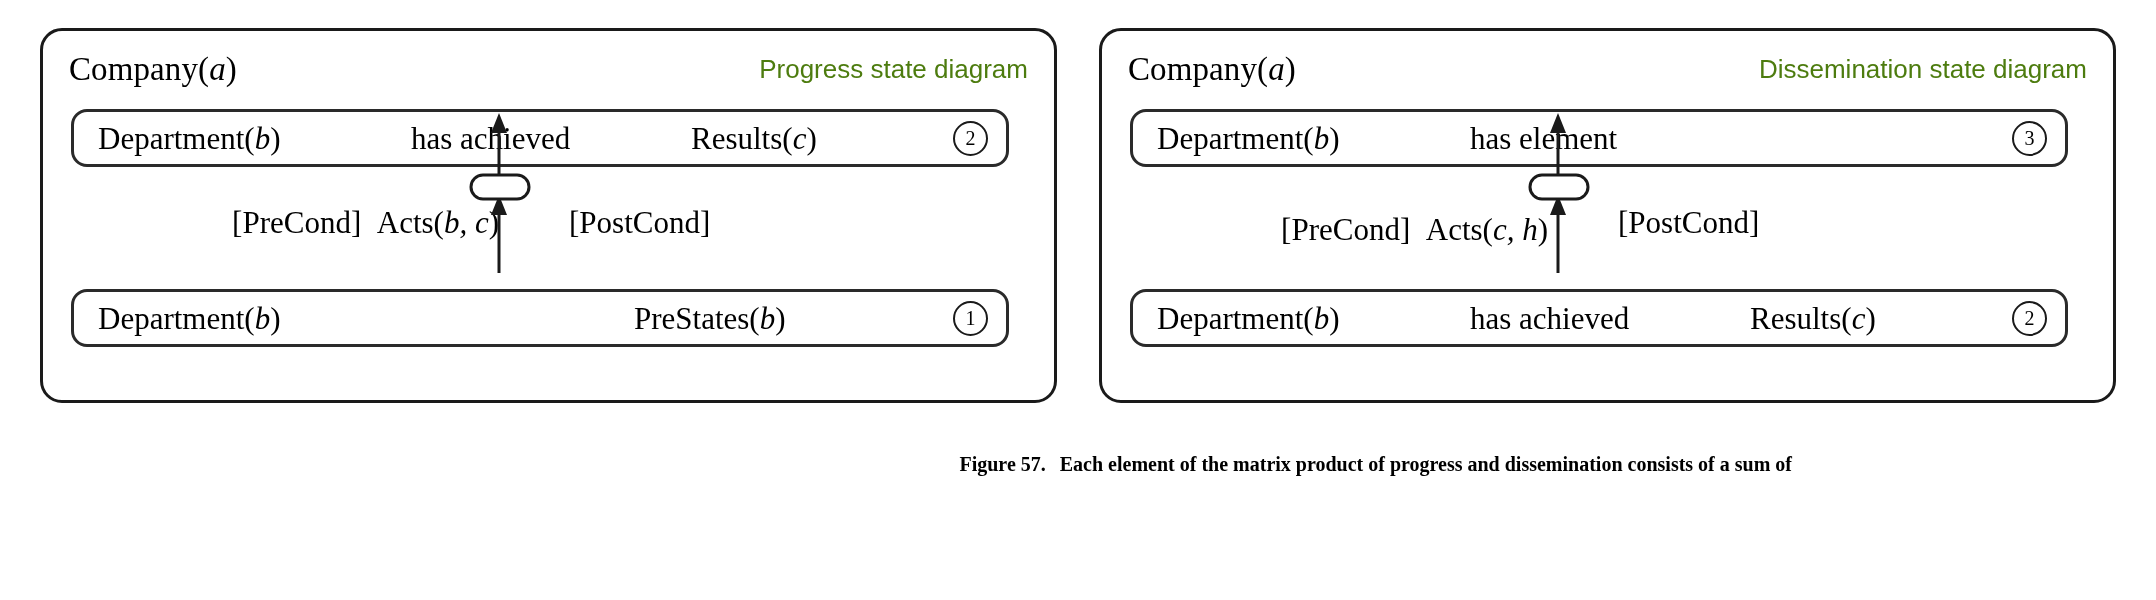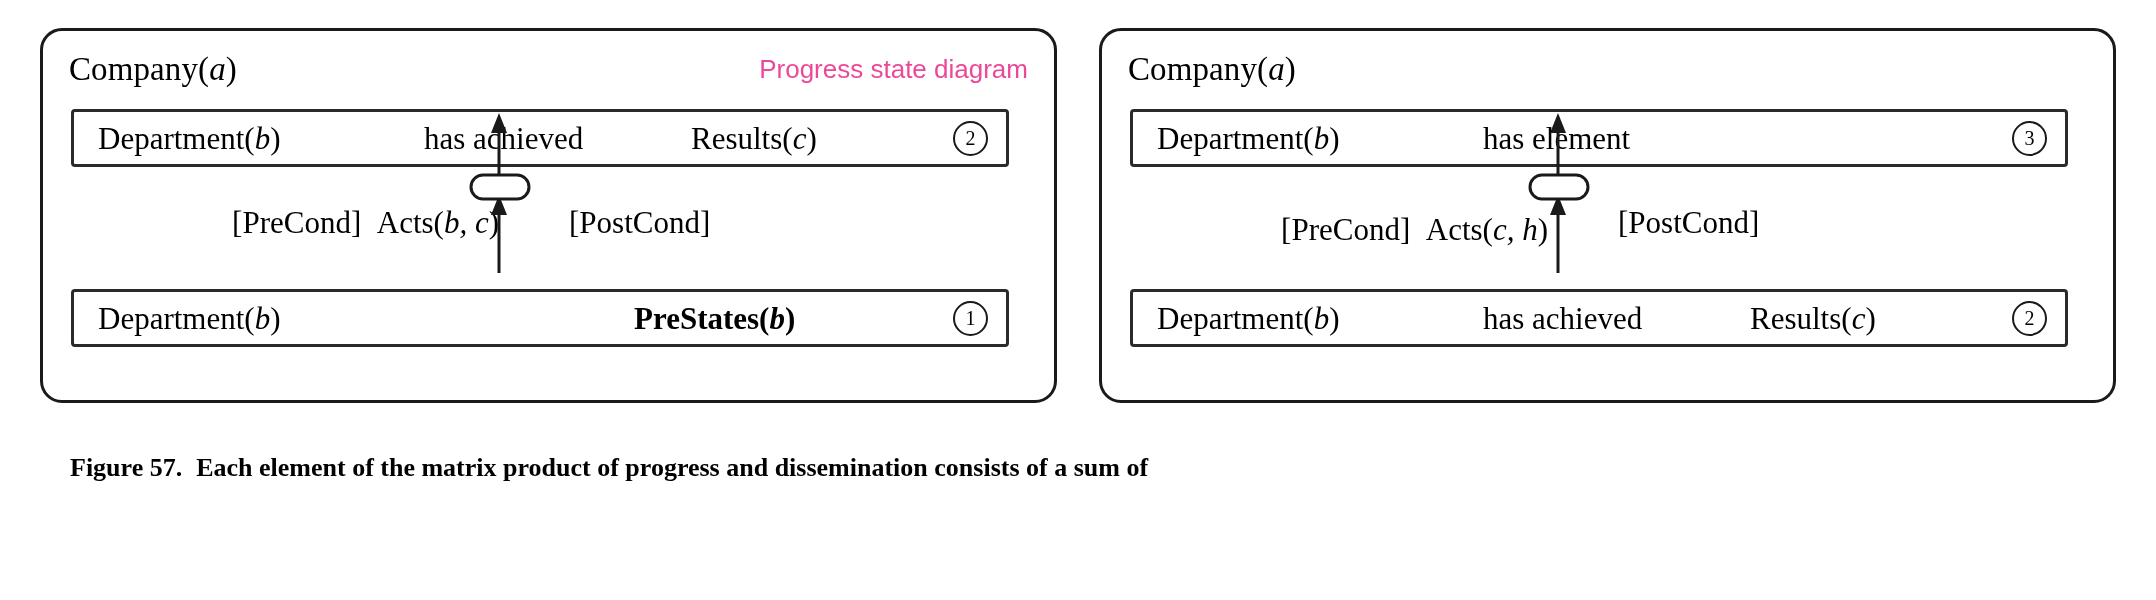--- a/index.html
+++ b/index.html
@@ -45,57 +45,57 @@
     font-family:"Liberation Serif", serif;
     font-size:33px;
     line-height:1;
     white-space:nowrap;
     letter-spacing:0.1px;
   }
   .panel-owner .var{font-style:italic;}
   .panel-title{
     font-family:"Liberation Sans", sans-serif;
     font-size:26px;
-    color:#ec4899;
+    color:#4d7c0f;
     white-space:nowrap;
     line-height:1;
   }
   .state-box{
     position:absolute;
     left:28px;
     width:938px;
     height:58px;
     box-sizing:border-box;
     border:3px solid #2a2a2a;
-    border-radius:4px;
+    border-radius:16px;
     background:#ffffff;
     display:flex;
     align-items:center;
   }
   .state-box.top{top:78px;}
   .state-box.bottom{top:258px;}
   .cell{
     font-size:31px;
     line-height:1;
     white-space:nowrap;
   }
   .cell .var{font-style:italic;}
   .cell-subject{
     position:absolute;
     left:24px;
   }
   .cell-verb{
     position:absolute;
-    left:350px;
+    left:337px;
   }
   .cell-object{
     position:absolute;
     left:617px;
   }
-  .cell-object.wide{left:560px;font-weight:bold;}
+  .cell-object.wide{left:560px;}
   .badge{
     position:absolute;
     right:18px;
     width:31px;height:31px;
     border:2px solid #1a1a1a;
     border-radius:50%;
     display:flex;
     align-items:center;
     justify-content:center;
     font-family:"Liberation Serif", serif;
@@ -126,24 +126,24 @@
     left:398px;
     top:-72px;
     width:120px;
     height:168px;
   }
   .trans-arrows svg{display:block;}
   .caption{
     position:absolute;
     left:0;right:0;
     top:450px;
-    text-align:left;
+    text-align:right;
     font-family:"Liberation Serif", serif;
     font-weight:bold;
-    font-size:26px;
+    font-size:20px;
     line-height:1.42;
     padding:0 70px;
     box-sizing:border-box;
   }
   .caption .cap-lead{margin-right:14px;}
 </style>
 </head>
 <body>
 
 <div class="figure">
@@ -189,20 +189,21 @@
         <div class="cell cell-object wide"><span>PreStates(</span><span class="var">b</span><span>)</span></div>
         <div class="badge">1</div>
       </div>
 
     </div>
 
     <div class="panel">
 
       <div class="panel-header">
         <div class="panel-owner"><span>Company(</span><span class="var">a</span><span>)</span></div>
+        <div class="panel-title">Dissemination state diagram</div>
       </div>
 
       <div class="state-box top">
         <div class="cell cell-subject"><span>Department(</span><span class="var">b</span><span>)</span></div>
         <div class="cell cell-verb">has element</div>
         <div class="badge">3</div>
       </div>
 
       <div class="transition">
         <div class="trans-text trans-pre-r"><span>[PreCond]</span>&nbsp;&nbsp;<span>Acts(</span><span class="var">c, h</span><span>)</span></div>

